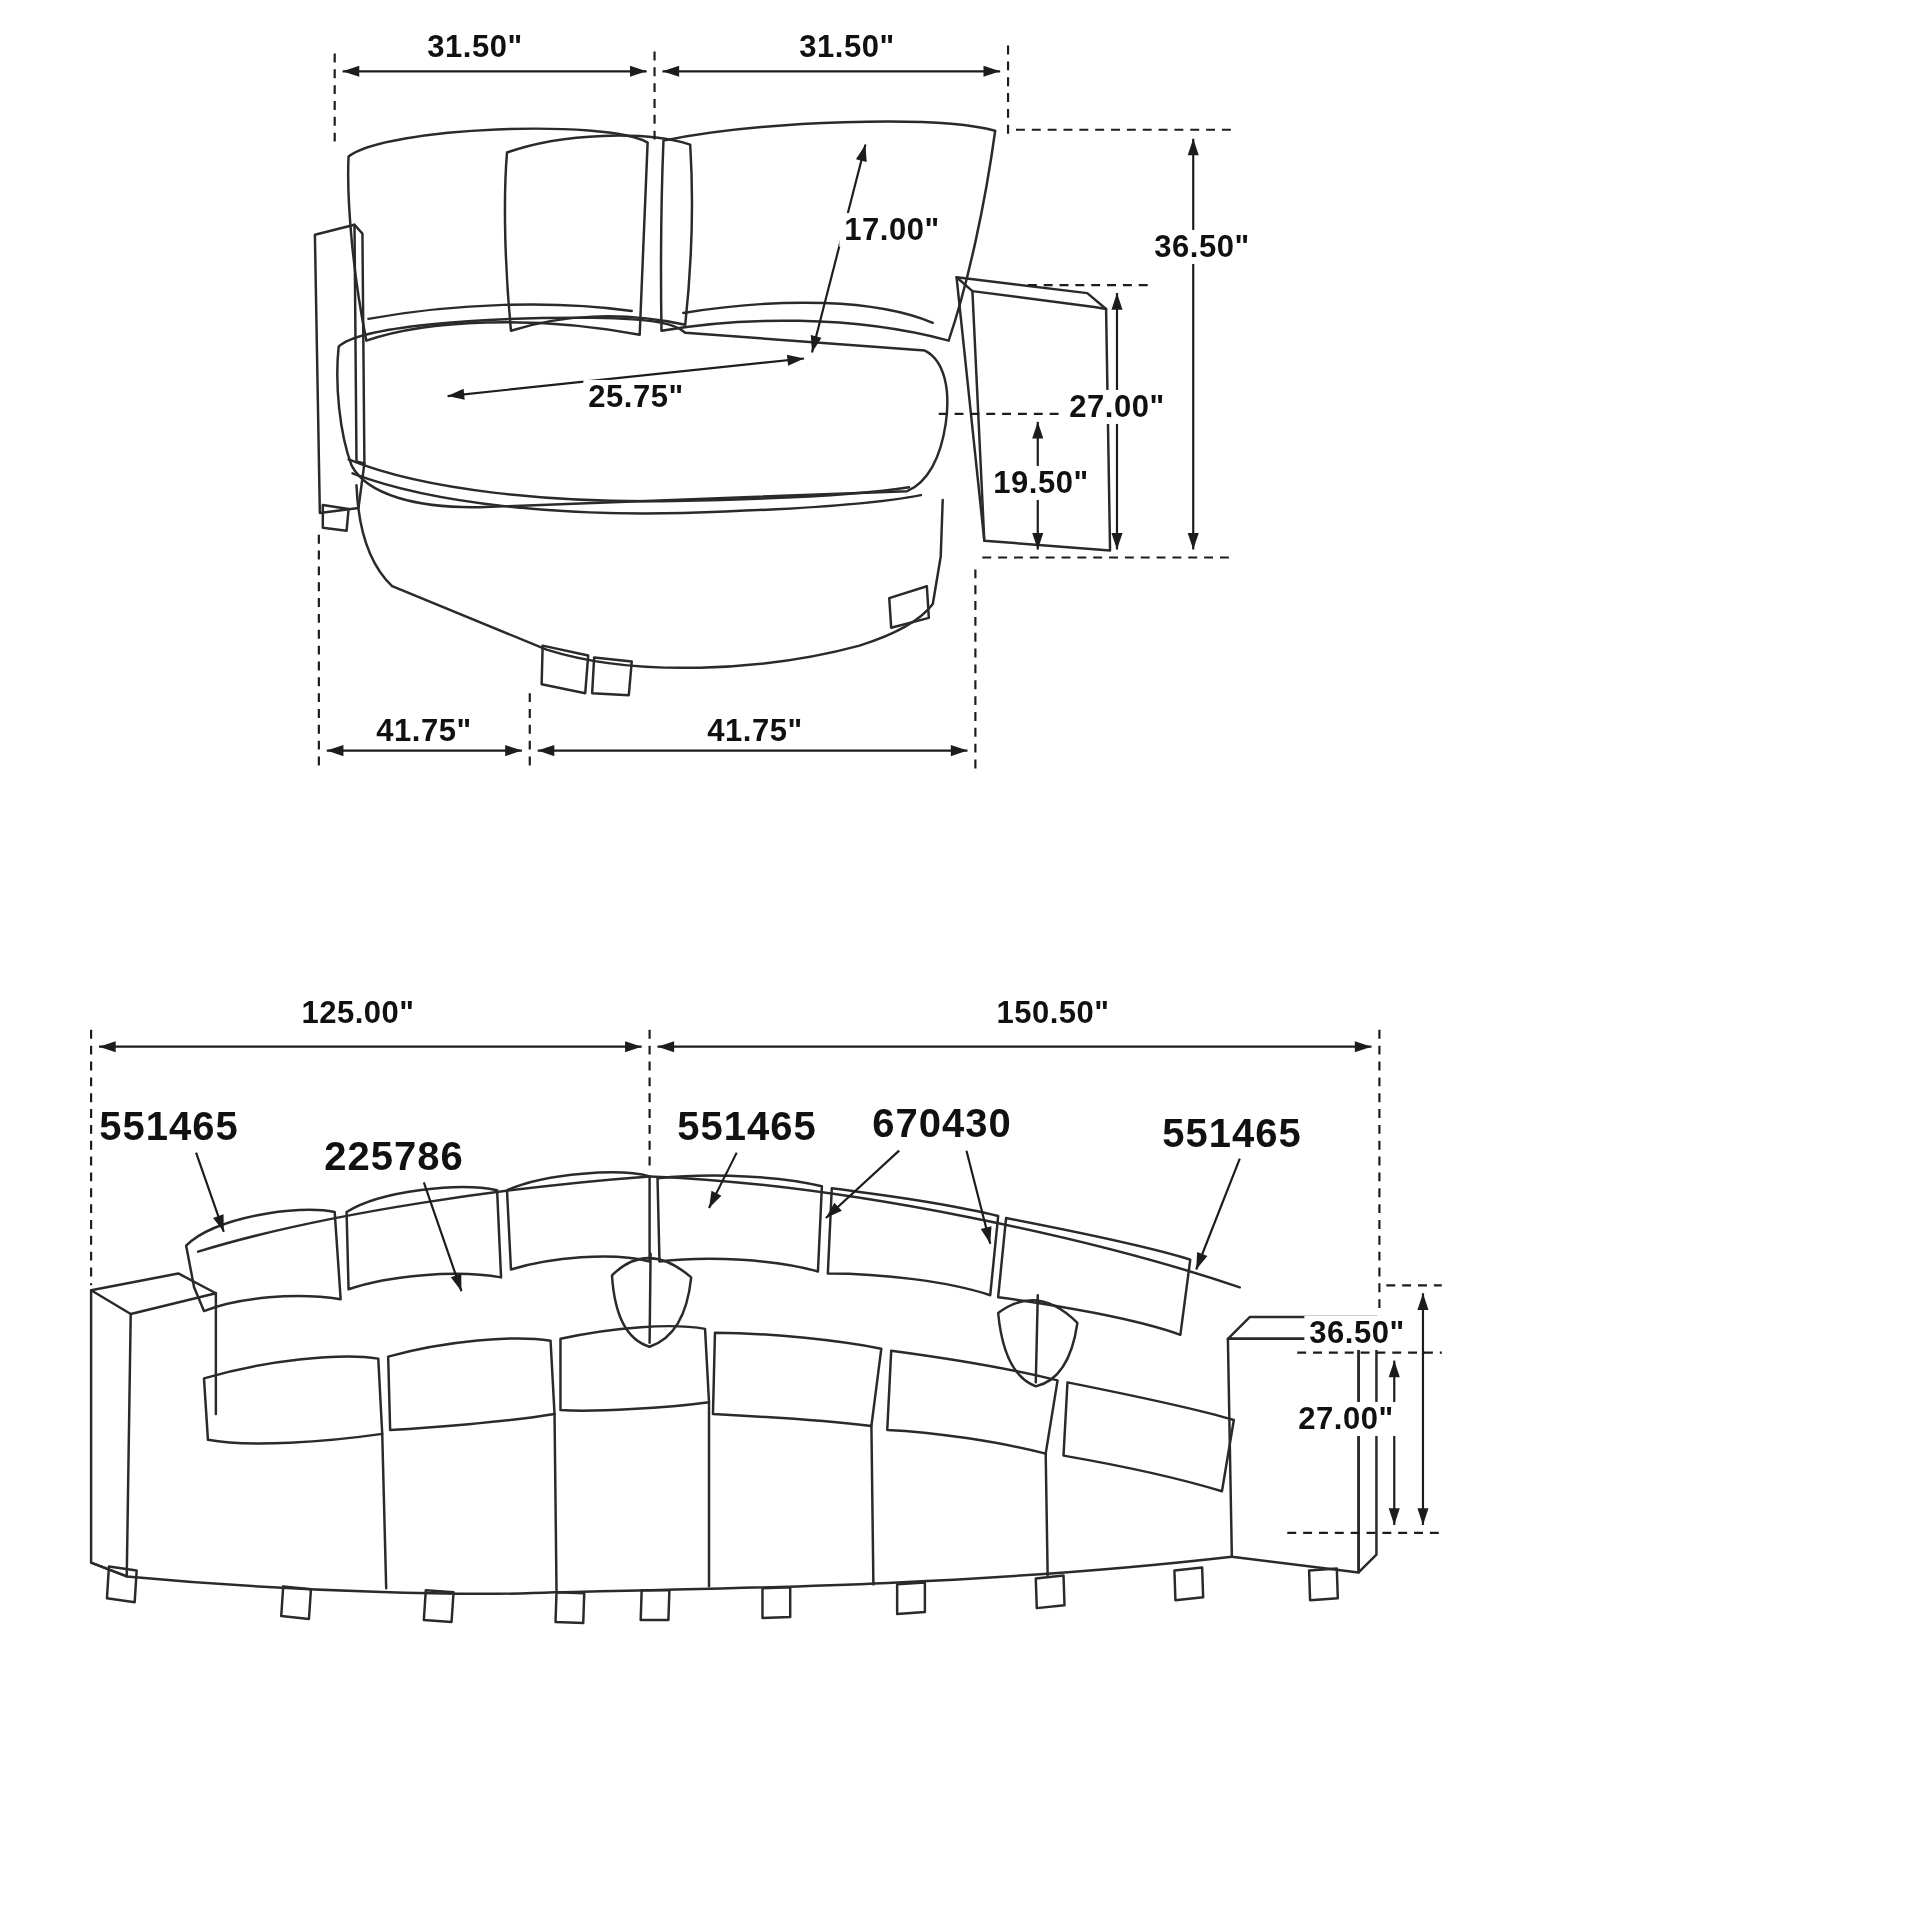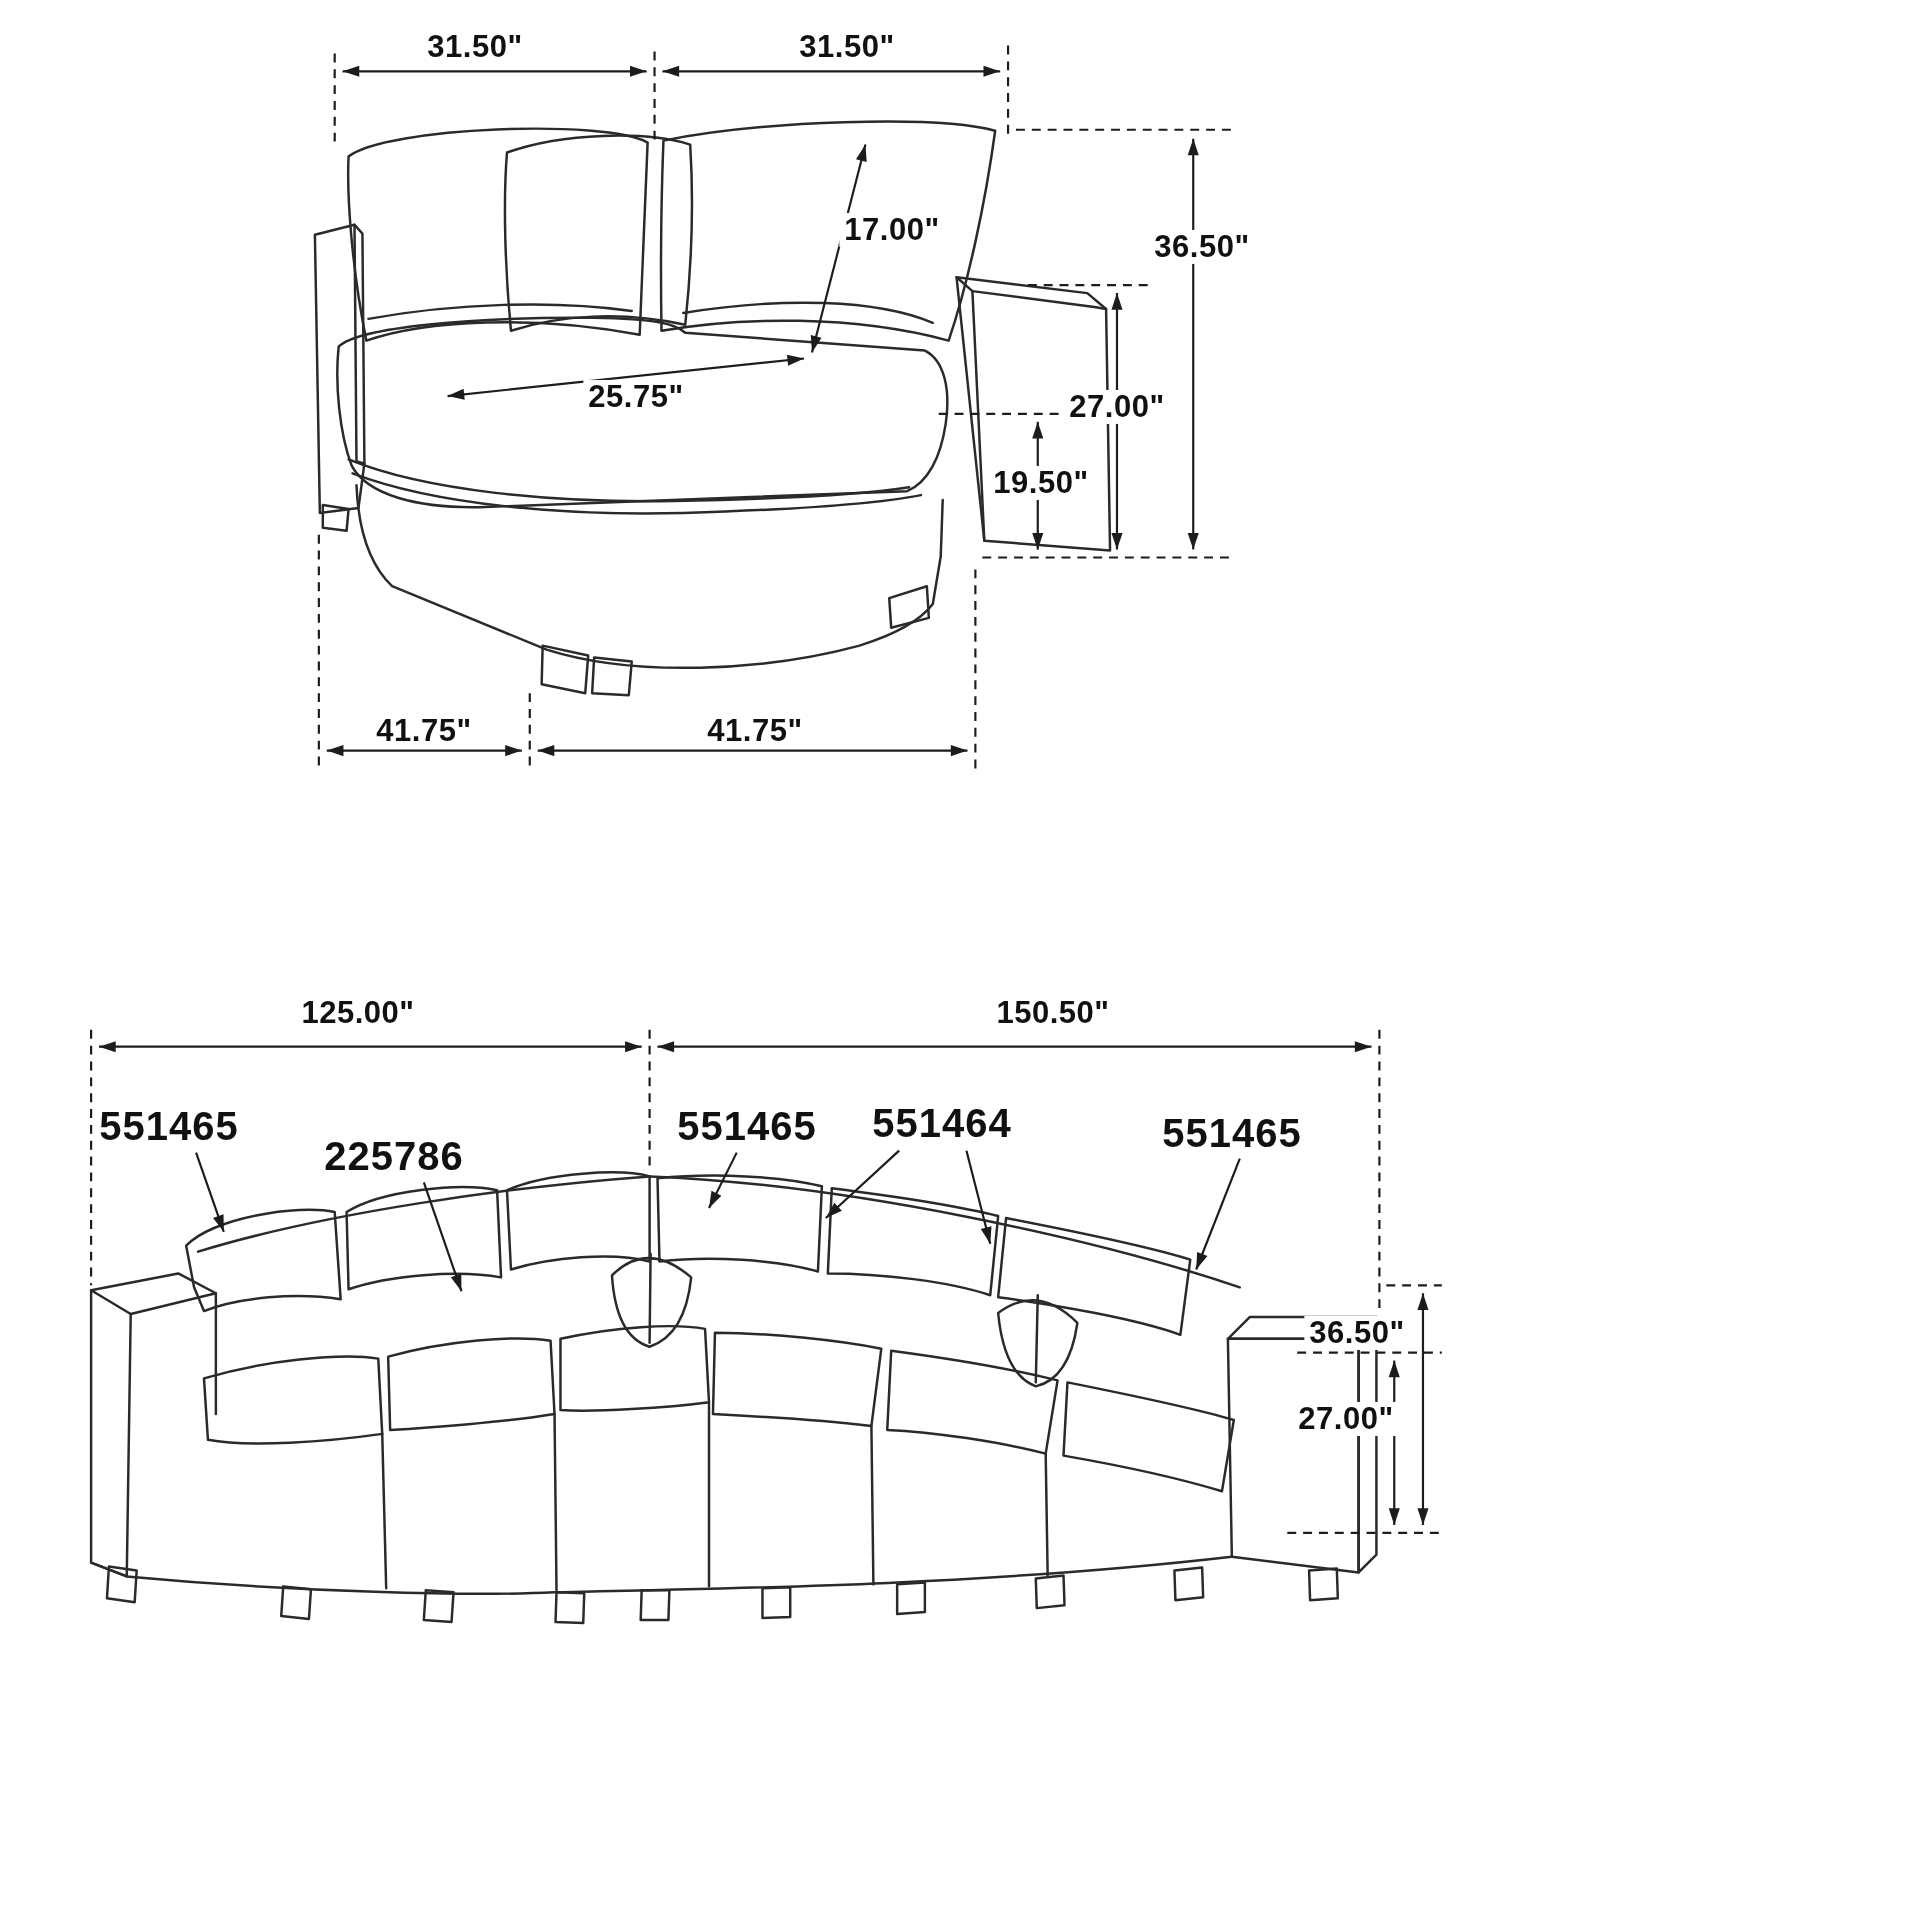--- a/index.html
+++ b/index.html
@@ -175,20 +175,20 @@
   <div class="lbl dim" style="left:1041px; top:483px">19.50"</div>
   <div class="lbl dim" style="left:424px; top:731px">41.75"</div>
   <div class="lbl dim" style="left:755px; top:731px">41.75"</div>
 
   <div class="lbl dim" style="left:358px; top:1013px">125.00"</div>
   <div class="lbl dim" style="left:1053px; top:1013px">150.50"</div>
 
   <div class="lbl sku" style="left:169px; top:1126px">551465</div>
   <div class="lbl sku" style="left:394px; top:1156px">225786</div>
   <div class="lbl sku" style="left:747px; top:1126px">551465</div>
-  <div class="lbl sku" style="left:942px; top:1123px">551464</div>
+  <div class="lbl sku" style="left:942px; top:1123px">670430</div>
   <div class="lbl sku" style="left:1232px; top:1133px">551465</div>
 
   <div class="lbl dim" style="left:1357px; top:1333px">36.50"</div>
   <div class="lbl dim" style="left:1346px; top:1419px">27.00"</div>
 
 </div>
 
 
 </body></html>

